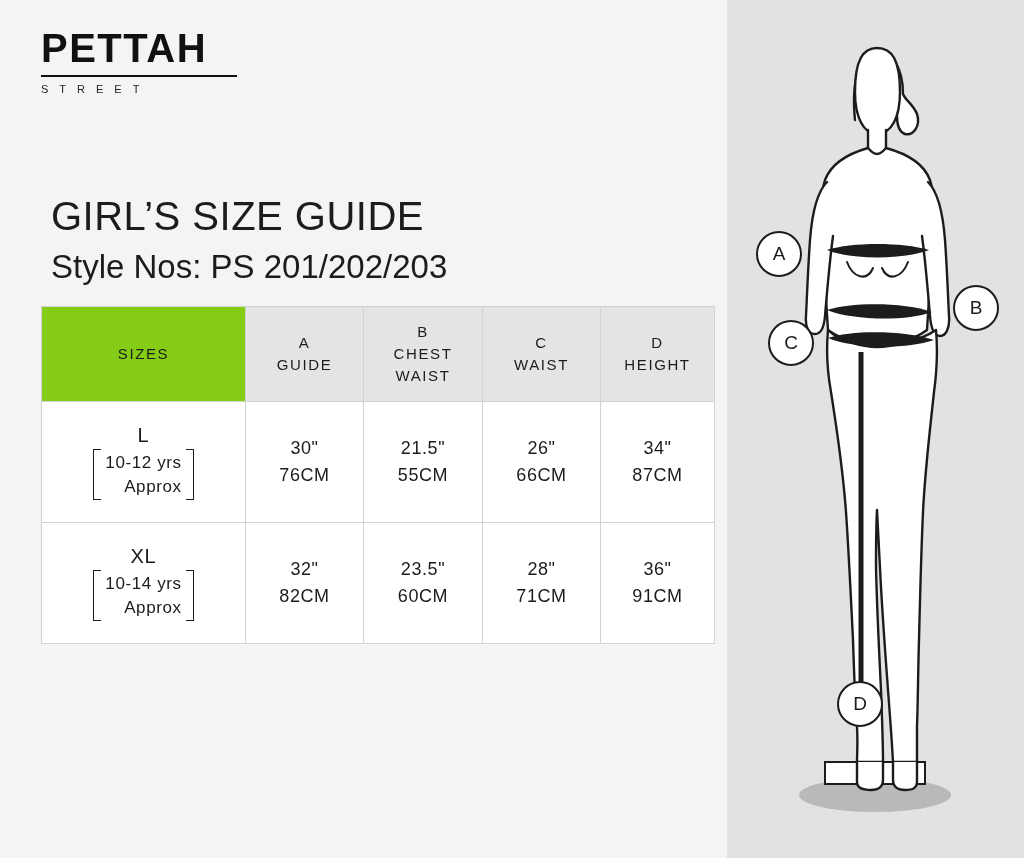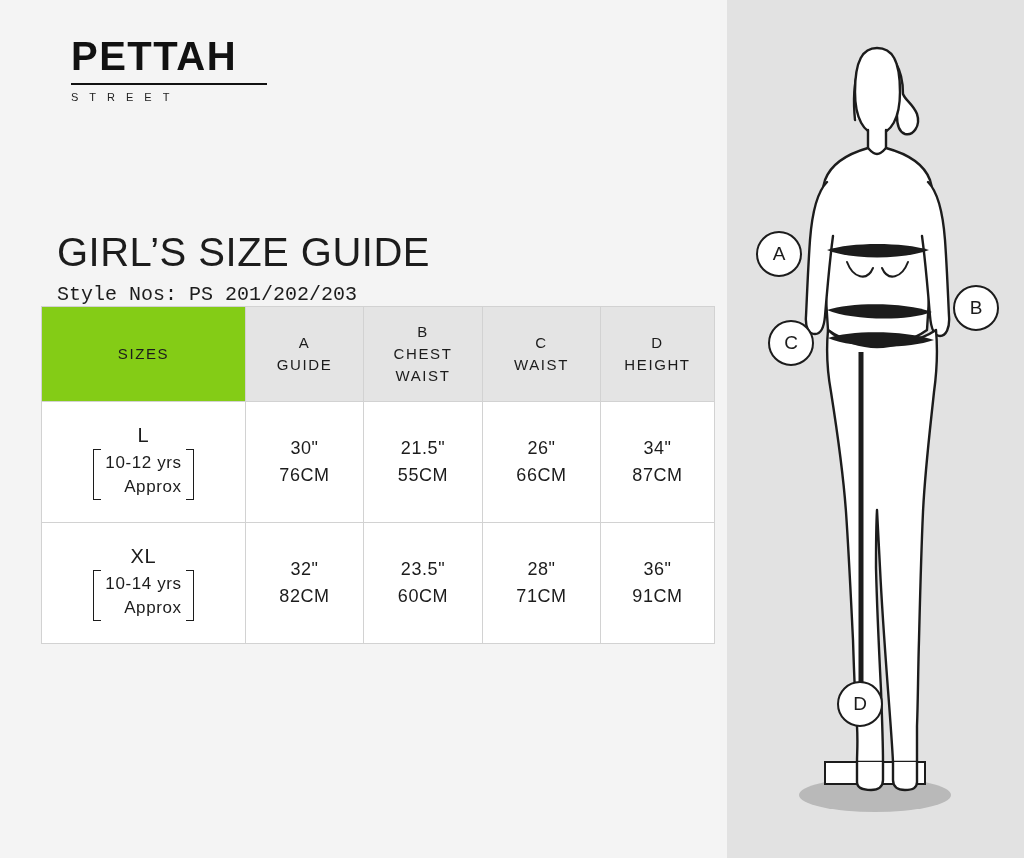--- a/index.html
+++ b/index.html
@@ -32,23 +32,22 @@
     position: relative;
     width: 297px;
     height: 858px;
     background: #e2e2e2;
   }
 
   
   .logo {
     position: absolute;
     left: 41px;
-    top: 36px;
+    top: 28px;
     width: 260px;
-    margin-left: 30px;
   }
   .logo-main {
     font-family: "Liberation Sans", sans-serif;
     font-size: 40px;
     font-weight: 700;
     letter-spacing: 1.5px;
     color: #111111;
     line-height: 1;
     display: block;
   }
@@ -63,40 +62,38 @@
     display: block;
     font-size: 11px;
     letter-spacing: 11px;
     color: #222222;
     font-weight: 400;
   }
 
   
   .title-block {
     position: absolute;
-    left: 57px;
+    left: 51px;
     top: 194px;
     width: 620px;
-    margin-top: 36px;
   }
   .main-title {
     font-size: 40px;
     font-weight: 400;
     letter-spacing: 0.5px;
     color: #1c1c1c;
     margin: 0;
     line-height: 1.12;
   }
   .sub-title {
-    font-size: 20px;
+    font-size: 33px;
     font-weight: 400;
     color: #1c1c1c;
     margin: 8px 0 0 0;
     line-height: 1.2;
-    font-family: Liberation Mono, monospace;
   }
 
   
   .table-wrap {
     position: absolute;
     left: 41px;
     top: 306px;
     width: 648px;
   }
   table.size-table {

